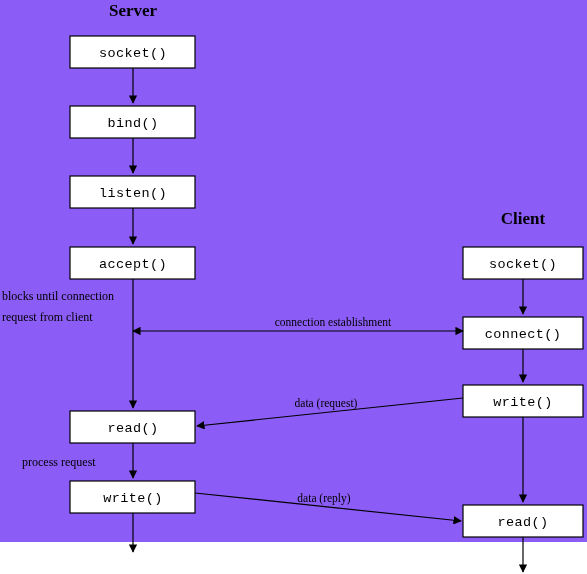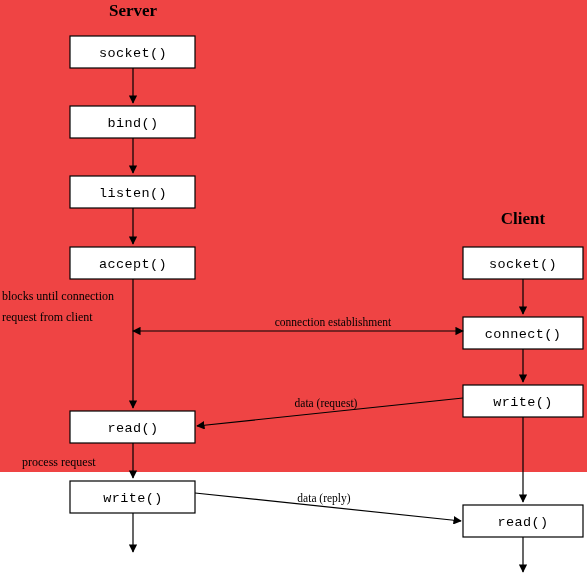--- a/index.html
+++ b/index.html
@@ -9,22 +9,22 @@
   }
   body {
     width: 587px;
     height: 574px;
     overflow: hidden;
     font-family: "Liberation Serif", serif;
   }
   #diagram-root {
     position: relative;
     width: 587px;
-    height: 472px;
-    background: #ef4444;
+    height: 542px;
+    background: #8b5cf6;
   }
   svg.diagram-canvas {
     display: block;
     width: 587px;
     height: 574px;
   }
   .col-title {
     font-family: "Liberation Serif", serif;
     font-weight: bold;
     font-size: 17px;

